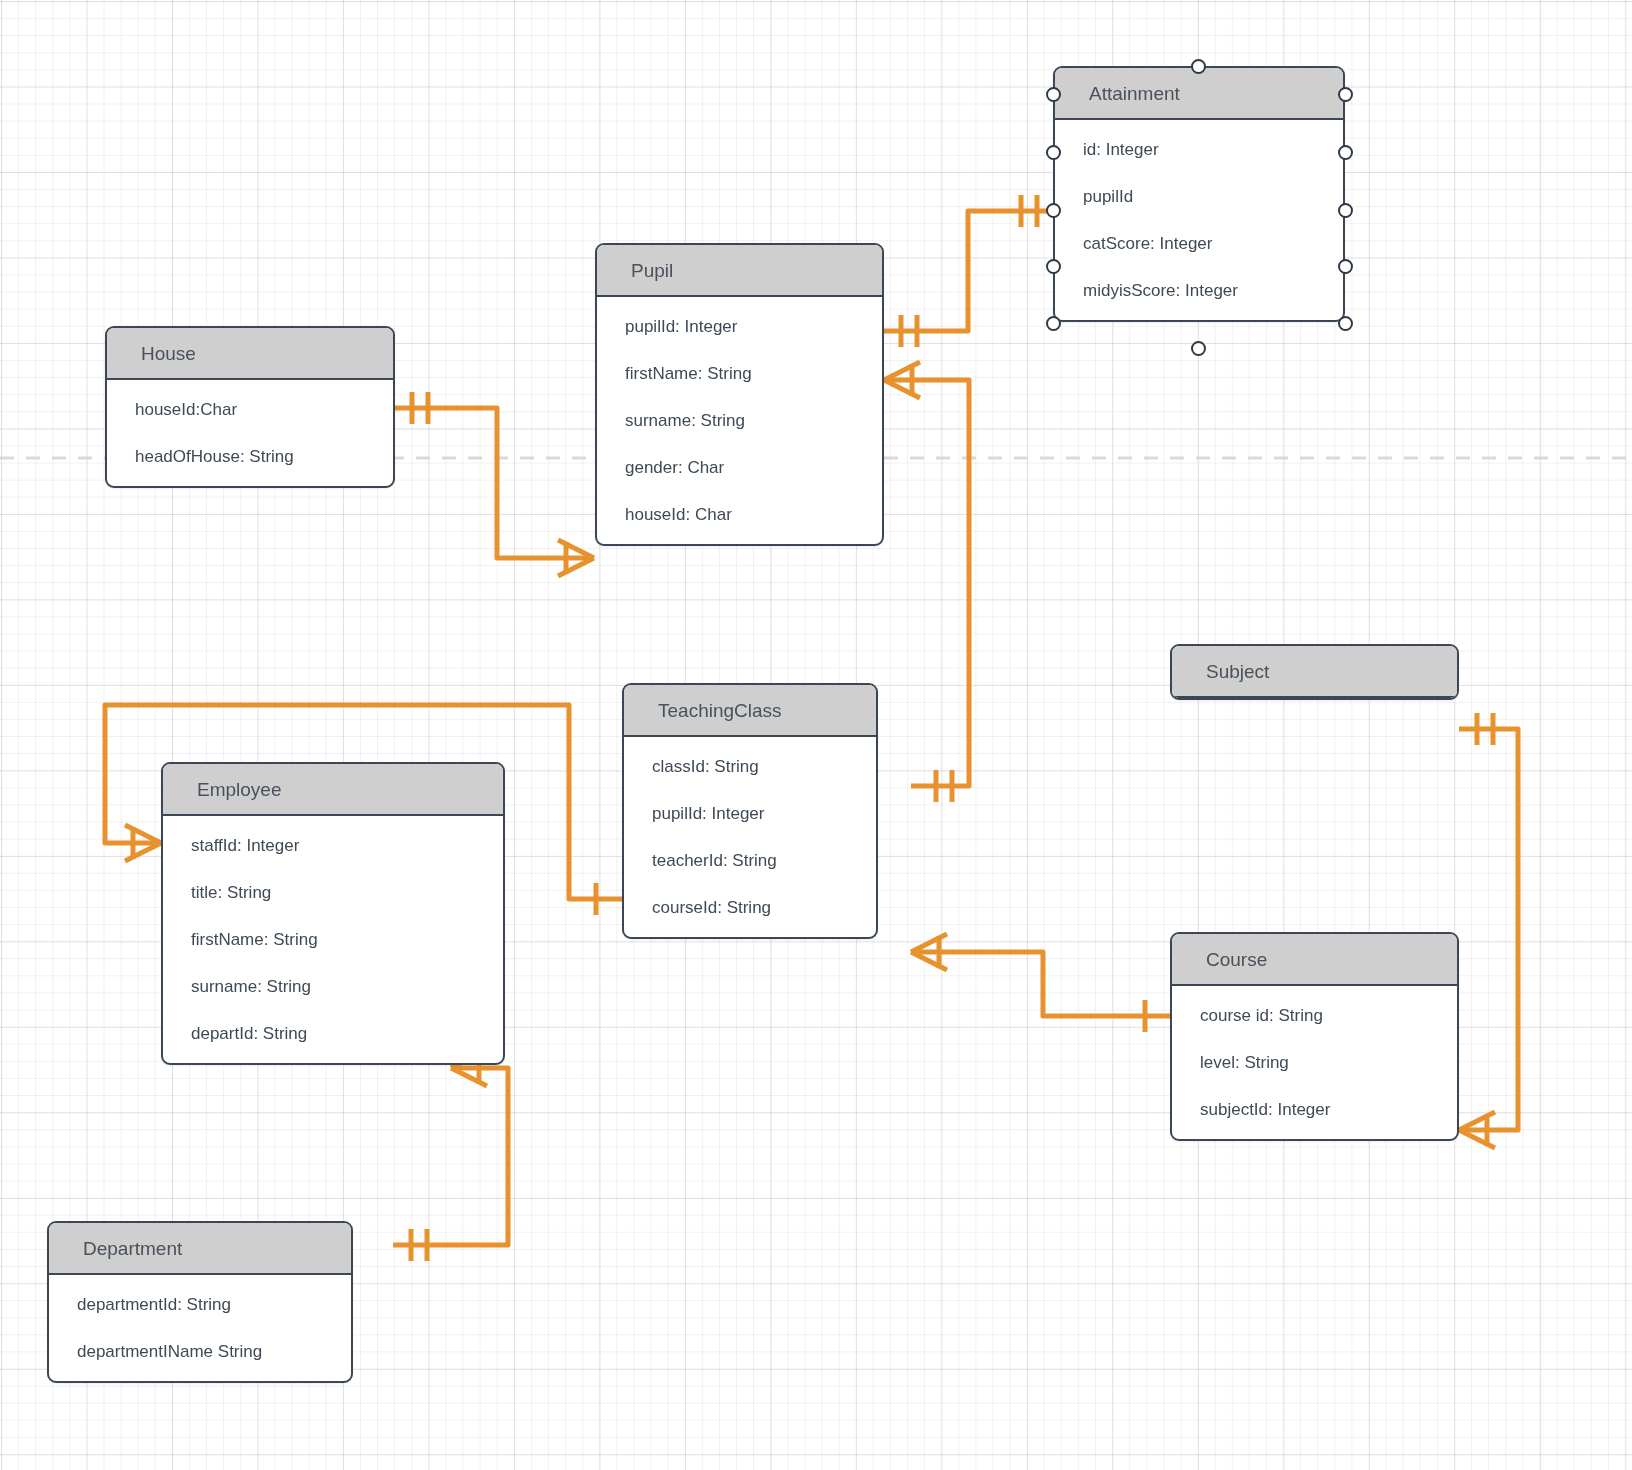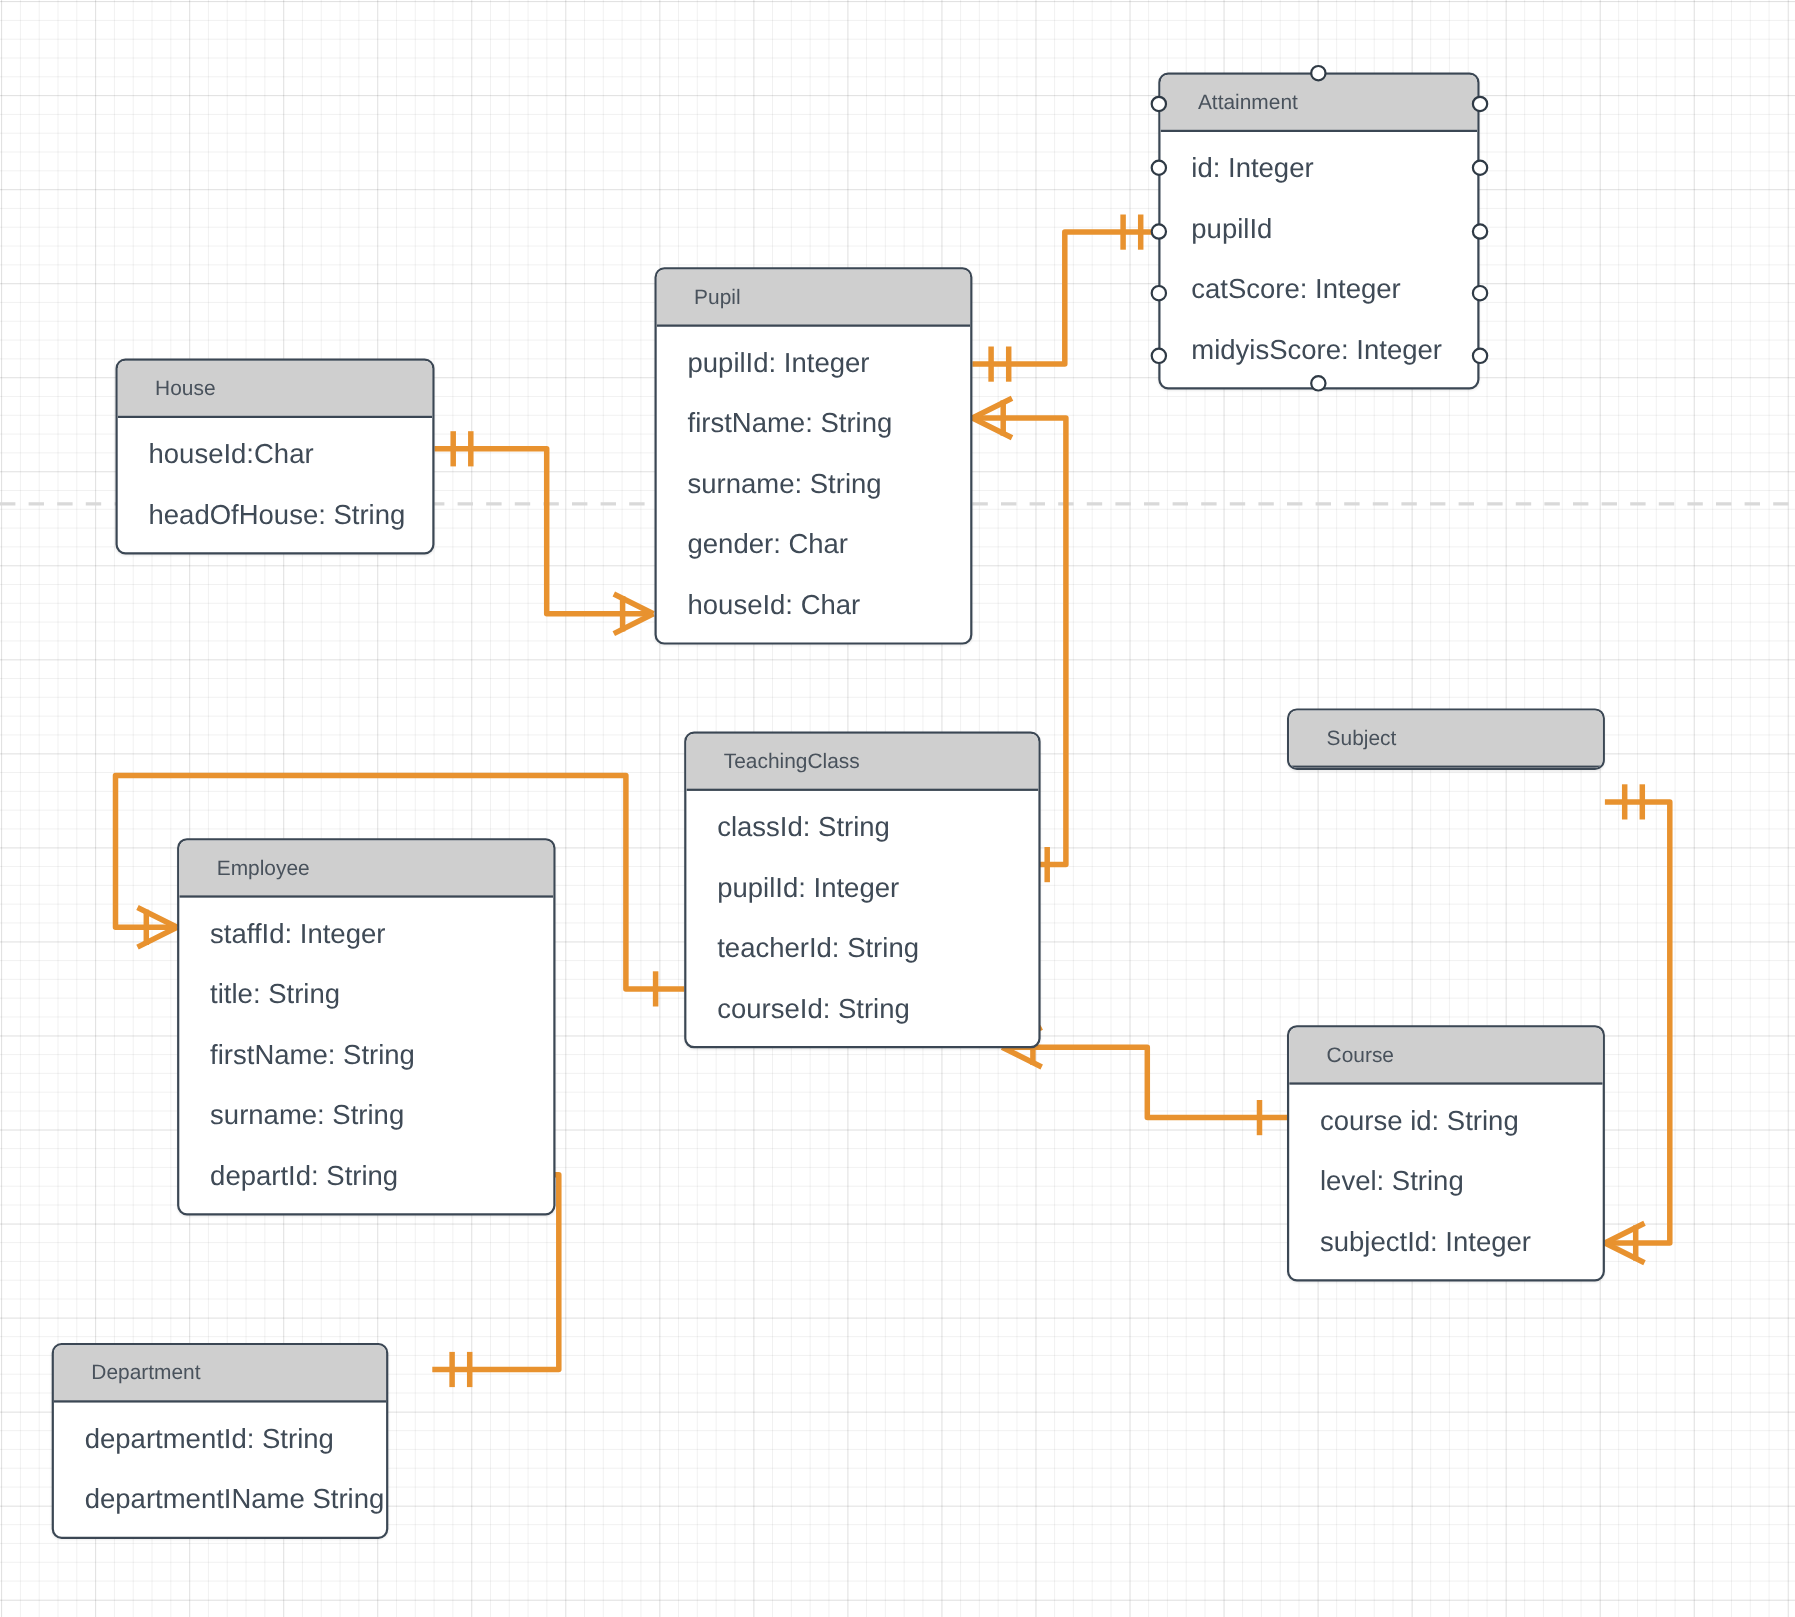--- a/index.html
+++ b/index.html
@@ -46,21 +46,21 @@
     font-size: 19px;
     line-height: 1;
     padding: 16px 0 15px 34px;
     white-space: nowrap;
   }
   .entity-body {
     padding: 6px 0 6px 0;
   }
   .attr {
     color: #3f4a56;
-    font-size: 25px;
+    font-size: 17px;
     line-height: 1;
     padding: 15px 0 15px 28px;
     white-space: nowrap;
   }
   .handle {
     position: absolute;
     width: 15px;
     height: 15px;
     border: 2.5px solid #2f3a45;
     border-radius: 50%;
@@ -187,21 +187,21 @@
     <div class="entity-header">Employee</div>
     <div class="entity-body">
       <div class="attr">staffId: Integer</div>
       <div class="attr">title: String</div>
       <div class="attr">firstName: String</div>
       <div class="attr">surname: String</div>
       <div class="attr">departId: String</div>
     </div>
   </div>
 
-  <div class="entity" style="left:622px; top:665px; width:324px;">
+  <div class="entity" style="left:622px; top:683px; width:256px;">
     <div class="entity-header">TeachingClass</div>
     <div class="entity-body">
       <div class="attr">classId: String</div>
       <div class="attr">pupilId: Integer</div>
       <div class="attr">teacherId: String</div>
       <div class="attr">courseId: String</div>
     </div>
   </div>
 
   <div class="entity" style="left:1170px; top:932px; width:289px;">

